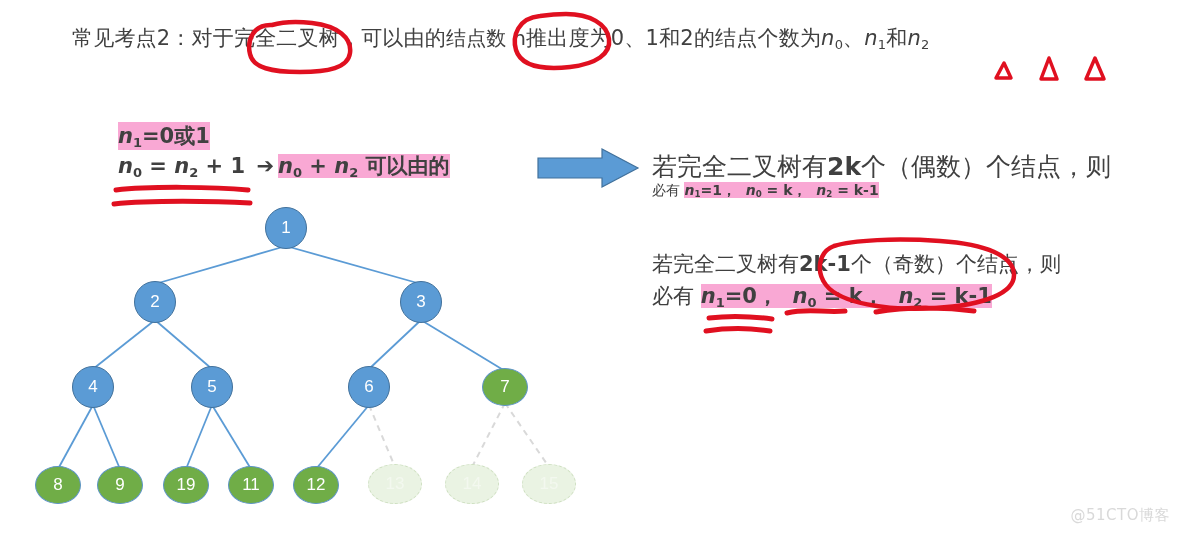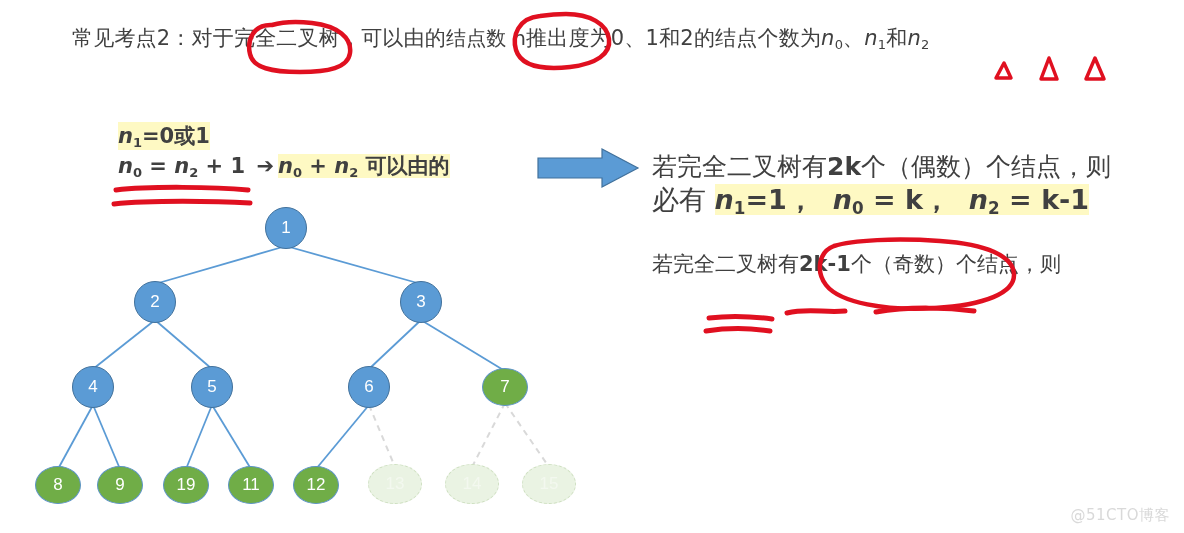--- a/index.html
+++ b/index.html
@@ -8,38 +8,38 @@
     background:#ffffff;
     font-family:"Liberation Sans","DejaVu Sans",sans-serif;
     color:#3f3f3f;
     overflow:hidden;
     position:relative;
   }
   #slide{position:absolute;left:0;top:0;width:1184px;height:533px;}
 
   .txt{position:absolute;white-space:nowrap;color:#404040;}
   .cn{font-family:"DejaVu Sans","Liberation Sans",sans-serif;}
-  .hl{background:#fef9c3;}
+  .hl{background:#f9a8d4;}
   .it{font-style:italic;}
   sub{font-size:.62em;vertical-align:-.28em;font-style:normal;}
 
   
   #line1{left:72px;top:24px;font-size:21px;letter-spacing:.2px;}
   #line1 .sm{font-size:20px;}
 
   
   #l2{left:118px;top:92px;font-size:20px;}
   #l3{left:118px;top:122px;font-size:21px;font-weight:bold;}
   #l4{left:118px;top:152px;font-size:21px;}
   #l4 .eqn{font-weight:bold;text-align:right;}
   #l4 .arrow{font-weight:bold;padding:0 4px;}
 
   
   #r1{left:652px;top:150px;font-size:25px;}
-  #r2{left:652px;top:182px;font-size:27px;}
+  #r2{left:652px;top:182px;font-size:14px;}
   #r3{left:652px;top:250px;font-size:21px;}
   #r4{left:652px;top:282px;font-size:21px;}
   .yb{font-weight:bold;}
 
   
   #bigarrow{position:absolute;left:536px;top:146px;width:104px;height:44px;}
 
   
   #tree{position:absolute;left:0;top:0;width:620px;height:533px;}
   .node{position:absolute;display:flex;align-items:center;justify-content:center;
@@ -78,20 +78,23 @@
 
   <div class="txt cn" id="r1">
     <span>若完全二叉树有</span><span class="yb">2k</span><span>个（偶数）个结点，则</span>
   </div>
   <div class="txt cn" id="r2">
     <span>必有 </span><span class="hl yb"><span class="it">n</span><sub>1</sub><span>=1，</span>&nbsp;&nbsp;<span class="it">n</span><sub>0</sub><span> = k，</span>&nbsp;&nbsp;<span class="it">n</span><sub>2</sub><span> = k-1</span></span>
   </div>
 
   <div class="txt cn" id="r3">
     <span>若完全二叉树有</span><span class="yb">2k-1</span><span>个（奇数）个结点，则</span>
+  </div>
+  <div class="txt cn" id="r4">
+    <span>必有 </span><span class="hl yb"><span class="it">n</span><sub>1</sub><span>=0，</span>&nbsp;&nbsp;<span class="it">n</span><sub>0</sub><span> = k，</span>&nbsp;&nbsp;<span class="it">n</span><sub>2</sub><span> = k-1</span></span>
   </div>
 
   <svg id="tree" viewBox="0 0 620 533">
     <g id="tree-edges">
         <line x1="286" y1="246" x2="155" y2="284" stroke="#5B9BD5" stroke-width="1.8"></line>
         <line x1="286" y1="246" x2="421" y2="284" stroke="#5B9BD5" stroke-width="1.8"></line>
         <line x1="155" y1="320" x2="93" y2="369" stroke="#5B9BD5" stroke-width="1.8"></line>
         <line x1="155" y1="320" x2="212" y2="369" stroke="#5B9BD5" stroke-width="1.8"></line>
         <line x1="421" y1="320" x2="369" y2="369" stroke="#5B9BD5" stroke-width="1.8"></line>
         <line x1="421" y1="320" x2="505" y2="371" stroke="#5B9BD5" stroke-width="1.8"></line>

